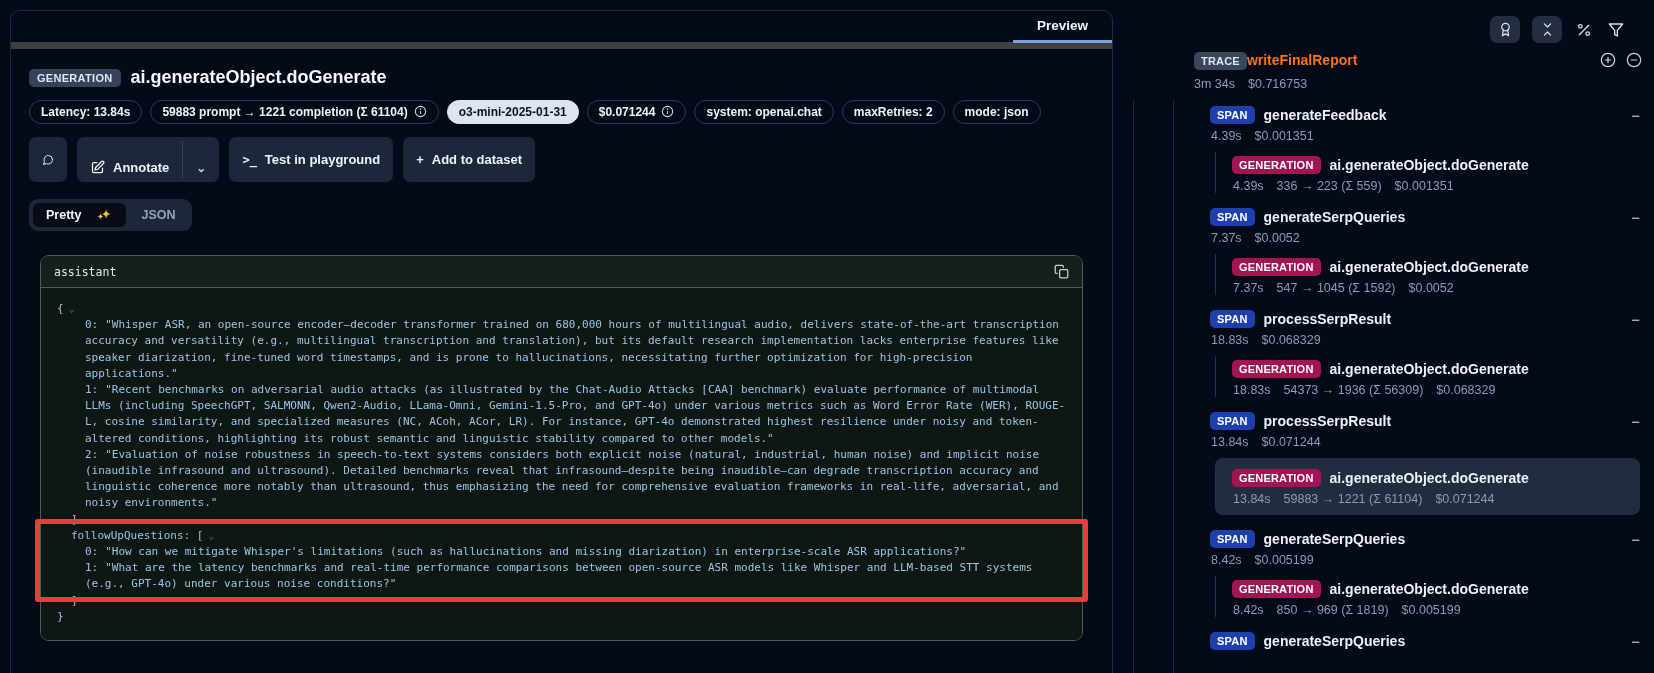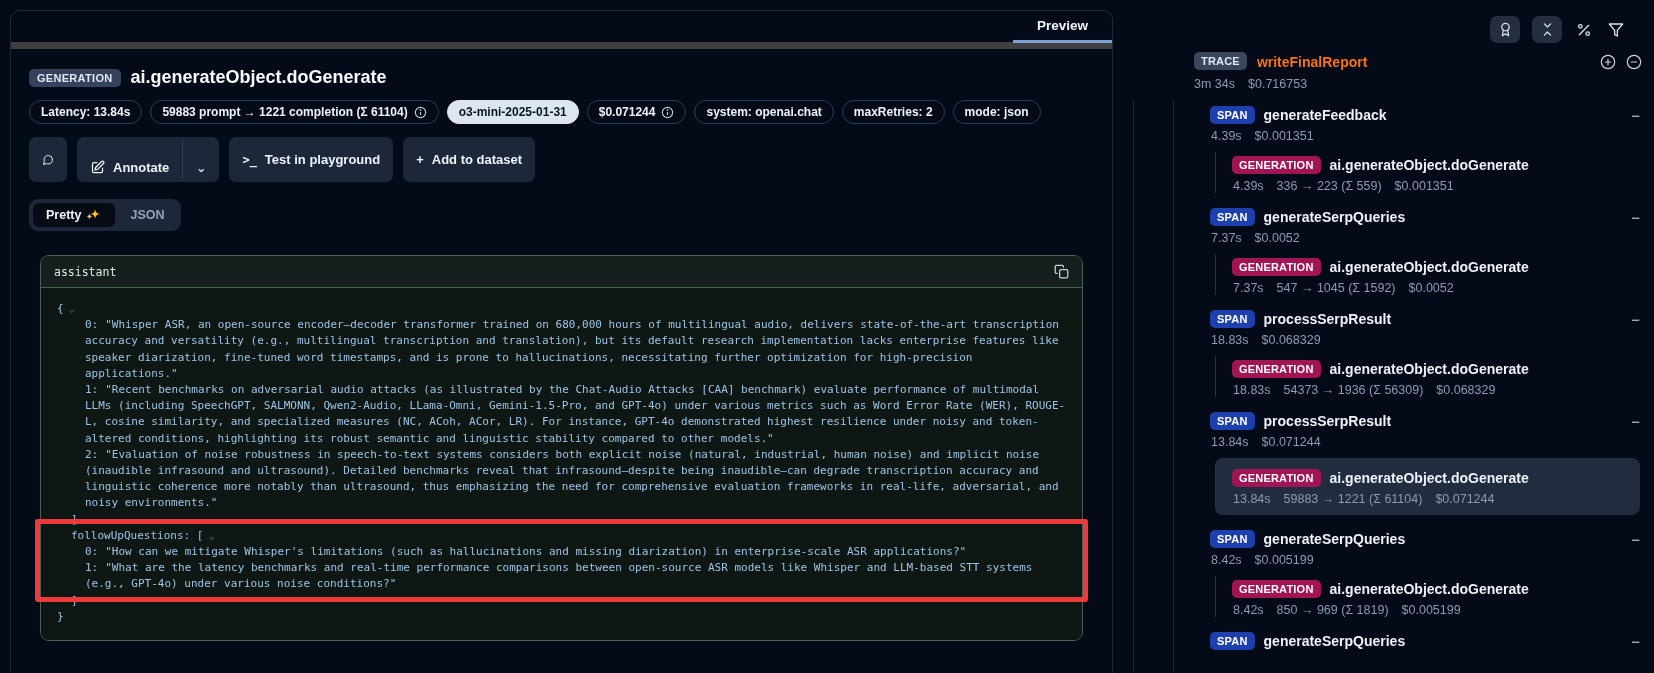--- a/index.html
+++ b/index.html
@@ -14,41 +14,41 @@
          color:#f1f5f9; border-bottom:3px solid #7da2d8; margin-bottom:-1px; cursor:pointer; }
   .panel-content { padding:16px 18px 0 18px; }
 
   .title-row { display:flex; align-items:center; gap:10px; margin-top:2px; }
   .chip { background:#36425b; color:#dde6f2; font-size:11px; font-weight:700;
           padding:3px 8px; border-radius:5px; letter-spacing:.3px; }
   .obs-title { font-size:18px; font-weight:700; color:#f8fafc; }
   .timestamp { margin-top:9px; color:#8fa0b5; font-size:13px; }
 
   .badges { display:flex; gap:8px; margin-top:12px; align-items:center; }
-  .pill { display:inline-flex; align-items:flex-end; gap:6px; border:1px solid #2d3b51;
+  .pill { display:inline-flex; align-items:flex-start; gap:6px; border:1px solid #2d3b51;
           border-radius:999px; padding:4px 11px; font-size:12px; font-weight:700; color:#eef3fa;
           white-space:nowrap; }
   .pill.light { background:#dde5f0; color:#0b1424; border-color:#dde5f0; }
   .pill svg { flex:0 0 auto; }
 
   .actions { display:flex; gap:10px; margin-top:13px; align-items:stretch; }
   .btn { display:inline-flex; align-items:center; gap:8px; background:#1d2739; border:none;
          border-radius:7px; color:#eef3fa; font-size:13px; font-weight:600; padding:7px 13px;
          font-family:inherit; cursor:pointer; }
   .icon-btn { width:38px; justify-content:center; }
   .split { display:inline-flex; background:#1d2739; border-radius:7px; overflow:hidden; }
   .split .btn { border-radius:0;margin-top:16px; }
   .split-divider { width:1px; background:#34415a; margin:4px 0; }
   .chev-glyph { font-size:12px; line-height:1; color:#cbd5e1; }
   .term-glyph { font-family:"DejaVu Sans Mono",monospace; font-size:12px; font-weight:700; }
 
   .view-toggle { display:inline-flex; background:#1d2739; border-radius:9px; padding:4px;
                  margin-top:17px; gap:2px; }
   .view-seg { padding:5px 13px; font-size:12.5px; font-weight:700; color:#93a2b7;
-              border-radius:6px; display:flex; gap:6px; align-items:center; cursor:pointer; }
+              border-radius:6px; display:flex; gap:17px; align-items:center; cursor:pointer; }
   .view-seg.active { background:#060b15; color:#f1f5f9; }
   .sparkles { position:relative; width:15px; height:13px; }
   .sp1 { position:absolute; left:3px; top:-1px; color:#fbbf24; font-size:11px; }
   .sp2 { position:absolute; left:-1px; top:4px; color:#fcd34d; font-size:7px; }
 
   
   .code-panel { margin:24px 11px 0 11px; border:1px solid #49614f; border-radius:9px; position:relative; }
   .code-header { background:#151f1d; border-bottom:1px solid #49614f; border-radius:8px 8px 0 0;
                  padding:8px 13px; display:flex; justify-content:space-between; align-items:center;
                  font-family:"DejaVu Sans Mono",monospace; font-size:11.5px; color:#dde8e2; }
@@ -66,21 +66,21 @@
   .copy-icon { color:#c7d2e0; cursor:pointer; display:flex; }
 
   
   .right-panel { position:absolute; left:1125px; top:0; width:529px; height:673px; }
   .top-icons { position:absolute; top:16px; right:28px; display:flex; align-items:center; gap:12px;
                color:#dbe4f0; }
   .icon-box { width:30px; height:27px; background:#242e40; border-radius:7px; display:flex;
               align-items:center; justify-content:center; cursor:pointer; }
   .icon-plain { display:flex; align-items:center; justify-content:center; cursor:pointer; padding:0 2px; }
 
-  .trace-row { position:absolute; top:52px; left:69px; right:12px; display:flex; align-items:flex-end; gap:10px; }
+  .trace-row { position:absolute; top:52px; left:69px; right:12px; display:flex; align-items:flex-start; }
   .badge { font-size:11px; font-weight:700; padding:3px 7px; border-radius:5px; letter-spacing:.2px;
            flex:0 0 auto; }
   .badge.trace { background:#3a465c; color:#dde6f2; }
   .badge.b-span { background:#1e40af; color:#fff; }
   .badge.b-gen { background:#a21555; color:#fff; }
   .t-name { font-size:14px; font-weight:600; color:#f97316; }
   .trace-actions { margin-left:auto; display:flex; gap:10px; color:#cbd5e1; }
   .trace-actions svg { cursor:pointer; }
   .trace-metrics { position:absolute; top:77px; left:69px; font-size:12.5px; color:#8c9bb0;
                    display:flex; gap:13px; }

